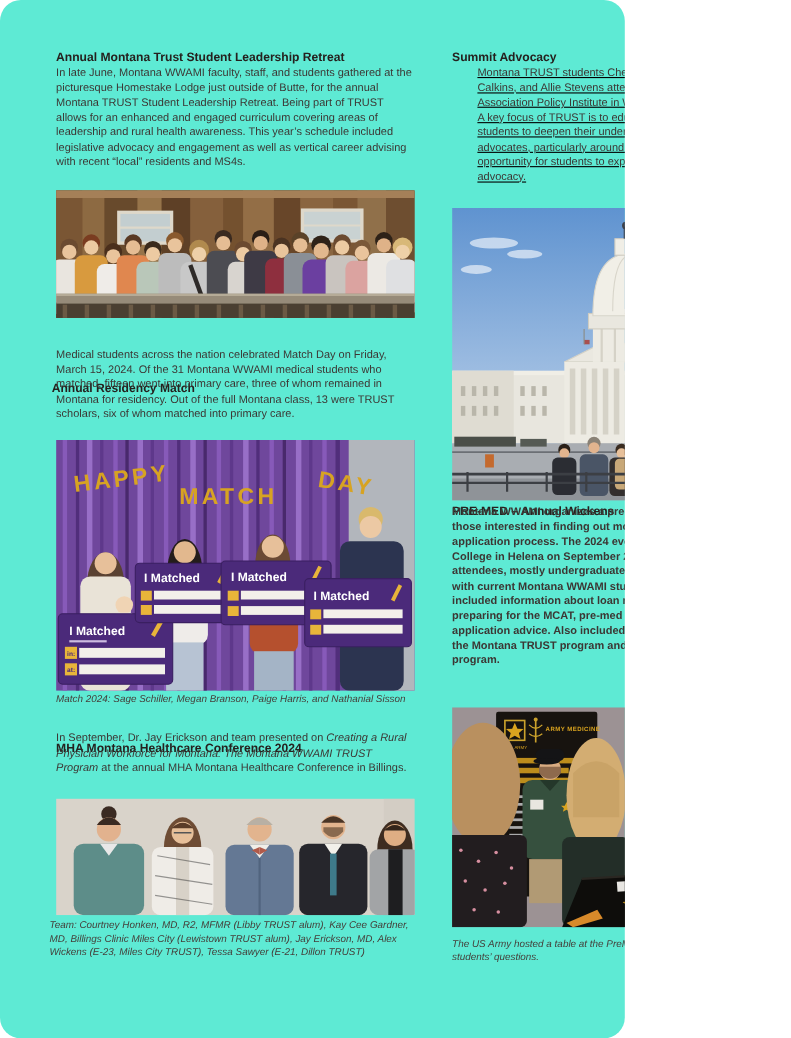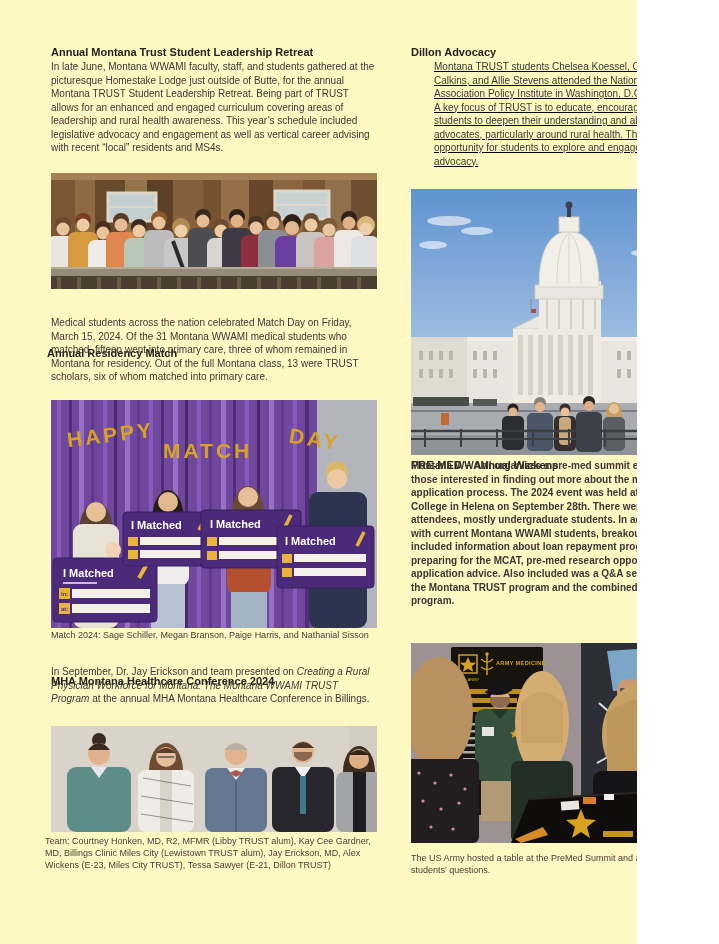--- a/index.html
+++ b/index.html
@@ -1,21 +1,21 @@
 <!DOCTYPE html>
 <html><head>
 <meta charset="utf-8">
 <style>
   html,body{margin:0;padding:0;background:#ffffff;}
-  .page{position:relative;width:637px;height:944px;background:#fef9c3;overflow:hidden;
-        font-family:"Liberation Sans",sans-serif;}
+  .page{position:relative;width:568px;height:944px;background:#5eead4;overflow:hidden;
+        font-family:"Liberation Sans",sans-serif;border-radius:19px;}
   .abs{position:absolute;}
   .heading{font-size:11px;font-weight:bold;color:#25211e;margin:0;line-height:13px;}
   .bodytext{font-size:10px;line-height:13.5px;color:#3c3734;margin:0;}
-  .caption{font-size:9px;line-height:11.8px;color:#45403b;margin:0;}
+  .caption{font-size:9px;line-height:11.8px;font-style:italic;color:#45403b;margin:0;}
   svg{display:block;}
   svg text{font-family:"Liberation Sans",sans-serif;}
   .banner-word{font-weight:bold;fill:#d7a322;font-size:21px;letter-spacing:3px;}
   .sign-text{font-weight:bold;fill:#ffffff;font-size:11px;}
   .sign-label{font-weight:bold;fill:#4b2a7a;font-size:6px;}
   .army-title{font-weight:bold;fill:#d9a31f;font-size:5.5px;letter-spacing:.4px;}
   .army-sub{fill:#d9a31f;font-size:4px;}
 </style>
 </head>
 <body>
@@ -327,21 +327,21 @@
       <rect x="285" y="46" width="46" height="60" rx="8" fill="#a2a4a6"></rect>
       <rect x="302" y="46" width="13" height="60" fill="#1e1e20"></rect>
     </g>
   </svg>
 
   <div class="abs" style="left:45px;top:836px;width:330px;">
     <p class="caption">Team: Courtney Honken, MD, R2, MFMR (Libby TRUST alum), Kay Cee Gardner, MD, Billings Clinic Miles City (Lewistown TRUST alum), Jay Erickson, MD, Alex Wickens (E-23, Miles City TRUST), Tessa Sawyer (E-21, Dillon TRUST)</p>
   </div>
 
   <div class="abs" style="left:411px;top:46px;width:295px;">
-    <h3 class="heading">Dillon Advocacy</h3>
+    <h3 class="heading">Summit Advocacy</h3>
   </div>
   <div class="abs" style="left:434px;top:60px;width:298px;text-decoration:underline;">
     <p class="bodytext">Montana TRUST students Chelsea Koessel, Olivia Reid, Erin Calkins, and Allie Stevens attended the National Rural Health Association Policy Institute in Washington, D.C. in February 2024. A key focus of TRUST is to educate, encourage, and support students to deepen their understanding and abilities as healthcare advocates, particularly around rural health. The NRHA provides the opportunity for students to explore and engage in healthcare advocacy.</p>
   </div>
 
   <svg class="abs" style="left:411px;top:189px;" width="292" height="266" viewBox="0 0 292 266">
     <defs>
       <linearGradient id="skyg" x1="0" y1="0" x2="0" y2="1">
         <stop offset="0" stop-color="#5f93d0"></stop>
           <stop offset="1" stop-color="#b9cfe9"></stop>

